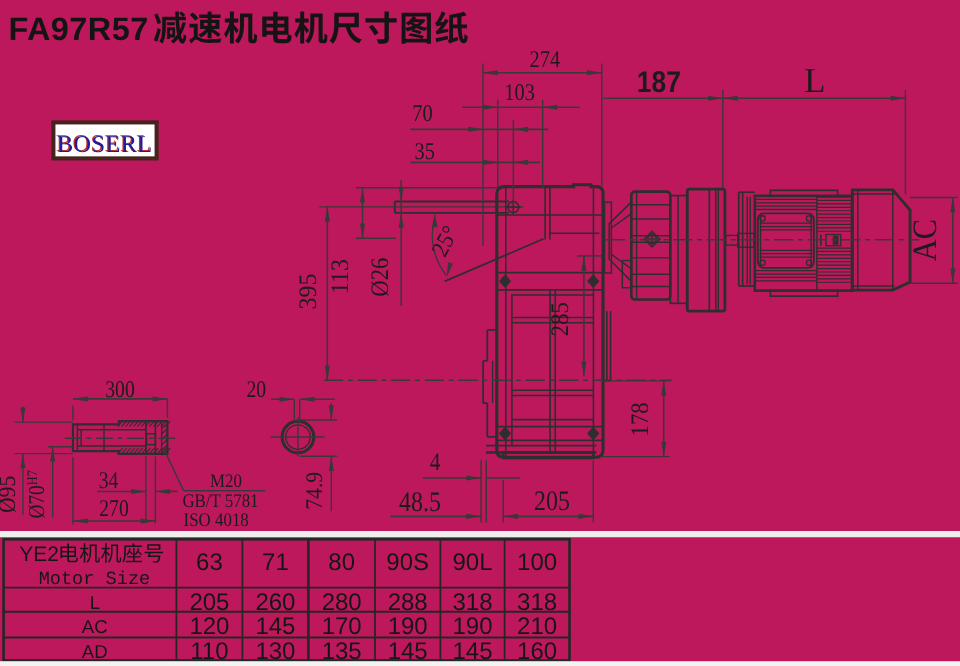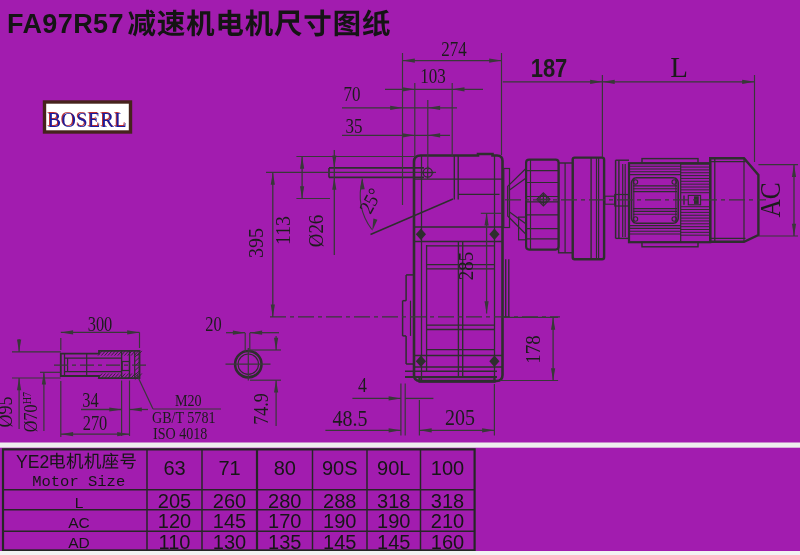--- a/index.html
+++ b/index.html
@@ -1,15 +1,15 @@
 <!DOCTYPE html>
 <html><head><meta charset="utf-8">
 <style>
 html,body{margin:0;padding:0;background:#fff;}
-#page{position:relative;width:800px;height:555px;background:#a21caf;overflow:hidden;font-family:"Liberation Sans",sans-serif;}
+#page{position:relative;width:800px;height:555px;background:#be185d;overflow:hidden;font-family:"Liberation Sans",sans-serif;}
 svg{position:absolute;left:0;top:0;}
 </style></head>
 <body>
 <div id="page">
 <svg width="800" height="555" viewBox="0 0 800 555">
 
 <g>
         <text x="7" y="33" font-family="Liberation Sans" font-size="27" font-weight="bold" text-anchor="start" fill="#141414" letter-spacing="0.4">FA97R57</text>
         <path transform="translate(127.5 33.8) scale(0.02850 -0.02850)" d="M402 534V447H637V534ZM34 758C76 669 119 552 134 480L236 524C218 595 171 708 127 794ZM22 8 127 -33C163 70 201 201 231 321L137 366C104 237 57 96 22 8ZM651 848 656 696H270V417C270 283 263 98 186 -31C211 -42 258 -73 277 -92C361 49 375 267 375 417V591H661C670 429 684 287 706 176C687 149 667 123 646 99V391H406V45H495V91H639C603 51 563 16 519 -14C542 -31 582 -69 598 -88C649 -48 696 -1 738 52C770 -38 812 -89 867 -90C906 -91 955 -51 979 131C961 140 916 168 898 190C892 96 882 44 867 44C848 45 830 88 814 162C876 265 924 385 959 519L860 539C841 462 817 390 787 324C778 402 770 493 764 591H965V696H881L944 748C920 778 871 820 830 848L762 795C799 766 843 726 866 696H759L755 848ZM495 298H567V183H495Z" fill="#141414"></path>
 <path transform="translate(156.8 33.8) scale(0.02850 -0.02850)" d="M46 752C101 700 170 628 200 580L297 654C263 701 191 769 136 817ZM279 491H38V380H164V114C120 94 71 59 25 16L98 -87C143 -31 195 28 230 28C255 28 288 1 335 -22C410 -60 497 -71 617 -71C715 -71 875 -65 941 -60C943 -28 960 26 973 57C876 43 723 35 621 35C515 35 422 42 355 75C322 91 299 106 279 117ZM459 516H569V430H459ZM685 516H798V430H685ZM569 848V763H321V663H569V608H349V339H517C463 273 379 211 296 179C321 157 355 115 372 88C444 124 514 184 569 253V71H685V248C759 200 832 145 872 103L945 185C897 231 807 291 724 339H914V608H685V663H947V763H685V848Z" fill="#141414"></path>

